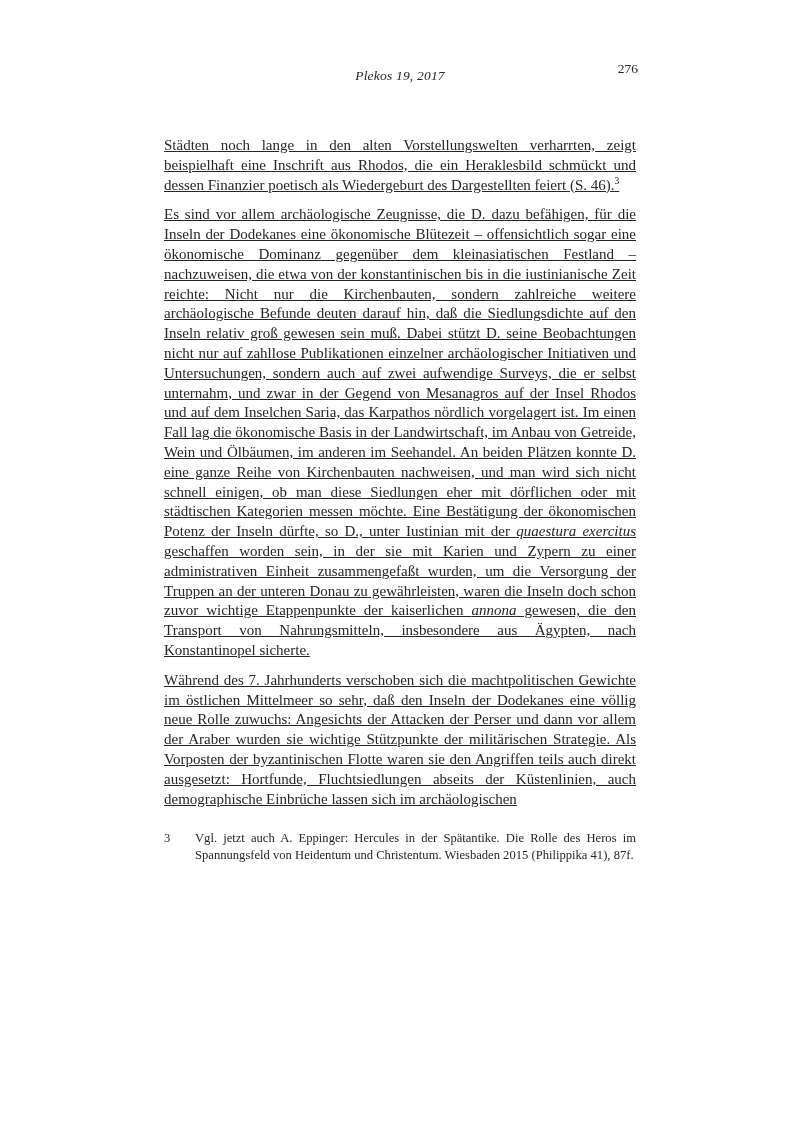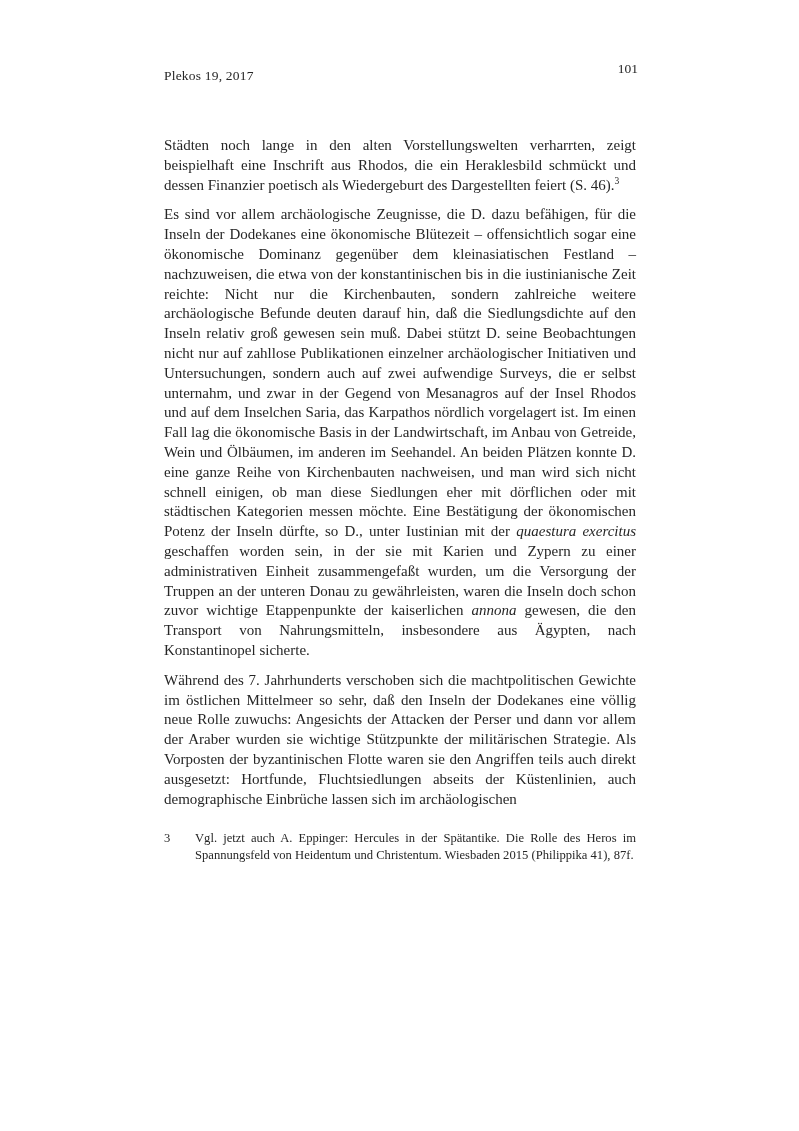--- a/index.html
+++ b/index.html
@@ -23,39 +23,42 @@
   }
   .header {
     position: absolute;
     top: 68px;
     left: 164px;
     width: 472px;
     font-size: 13.5px;
   }
   .running-title {
     display: block;
+    text-align: center;
     letter-spacing: 0.2px;
+    font-style: italic;
   }
   .page-number {
     position: absolute;
     right: -2px;
     top: -7px;
     font-size: 13.5px;
   }
   .body-text {
     position: absolute;
     top: 136px;
     left: 164px;
     width: 472px;
     font-size: 15px;
     line-height: 19.8px;
     text-align: justify;
   }
   .body-text p {
     margin: 0 0 10px 0;
+    text-decoration: underline;
   }
   .body-text em {
     font-style: italic;
   }
   sup.fn-ref {
     font-size: 9.5px;
     line-height: 0;
     vertical-align: super;
   }
   .footnote {
@@ -76,21 +79,21 @@
     flex: 1 1 auto;
   }
 </style>
 </head>
 <body>
 
 <div class="page">
 
   <div class="header">
     <span class="running-title">Plekos 19, 2017</span>
-    <span class="page-number">101</span>
+    <span class="page-number">276</span>
   </div>
 
   <div class="body-text" id="paragraphs">
       <p><span>Städten noch lange in den alten Vorstellungswelten verharrten, zeigt beispielhaft eine Inschrift aus Rhodos, die ein Heraklesbild schmückt und dessen Finanzier poetisch als Wiedergeburt des Dargestellten feiert (S. 46).</span><sup class="fn-ref">3</sup></p>
       <p><span>Es sind vor allem archäologische Zeugnisse, die D. dazu befähigen, für die Inseln der Dodekanes eine ökonomische Blütezeit – offensichtlich sogar eine ökonomische Dominanz gegenüber dem kleinasiatischen Festland – nachzuweisen, die etwa von der konstantinischen bis in die iustinianische Zeit reichte: Nicht nur die Kirchenbauten, sondern zahlreiche weitere archäologische Befunde deuten darauf hin, daß die Siedlungsdichte auf den Inseln relativ groß gewesen sein muß. Dabei stützt D. seine Beobachtungen nicht nur auf zahllose Publikationen einzelner archäologischer Initiativen und Untersuchungen, sondern auch auf zwei aufwendige Surveys, die er selbst unternahm, und zwar in der Gegend von Mesanagros auf der Insel Rhodos und auf dem Inselchen Saria, das Karpathos nördlich vorgelagert ist. Im einen Fall lag die ökonomische Basis in der Landwirtschaft, im Anbau von Getreide, Wein und Ölbäumen, im anderen im Seehandel. An beiden Plätzen konnte D. eine ganze Reihe von Kirchenbauten nachweisen, und man wird sich nicht schnell einigen, ob man diese Siedlungen eher mit dörflichen oder mit städtischen Kategorien messen möchte. Eine Bestätigung der ökonomischen Potenz der Inseln dürfte, so D., unter Iustinian mit der </span><em>quaestura exercitus</em><span> geschaffen worden sein, in der sie mit Karien und Zypern zu einer administrativen Einheit zusammengefaßt wurden, um die Versorgung der Truppen an der unteren Donau zu gewährleisten, waren die Inseln doch schon zuvor wichtige Etappenpunkte der kaiserlichen </span><em>annona</em><span> gewesen, die den Transport von Nahrungsmitteln, insbesondere aus Ägypten, nach Konstantinopel sicherte.</span></p>
       <p><span>Während des 7. Jahrhunderts verschoben sich die machtpolitischen Gewichte im östlichen Mittelmeer so sehr, daß den Inseln der Dodekanes eine völlig neue Rolle zuwuchs: Angesichts der Attacken der Perser und dann vor allem der Araber wurden sie wichtige Stützpunkte der militärischen Strategie. Als Vorposten der byzantinischen Flotte waren sie den Angriffen teils auch direkt ausgesetzt: Hortfunde, Fluchtsiedlungen abseits der Küstenlinien, auch demographische Einbrüche lassen sich im archäologischen</span></p>
     </div>
 
   <div class="footnote">
     <span class="fn-num">3</span>

